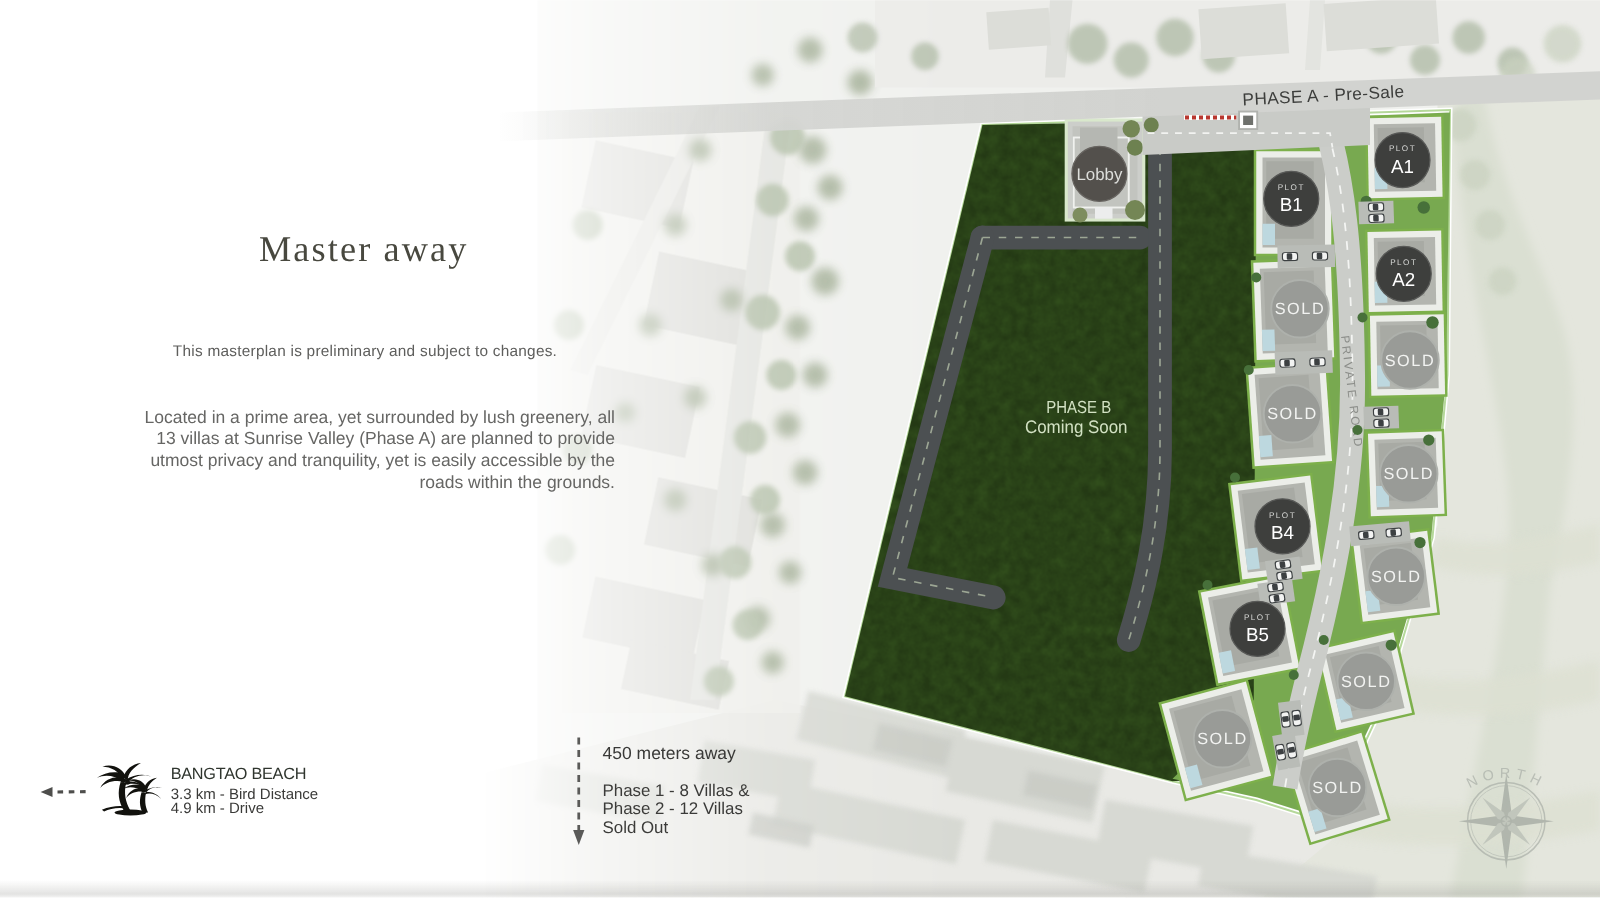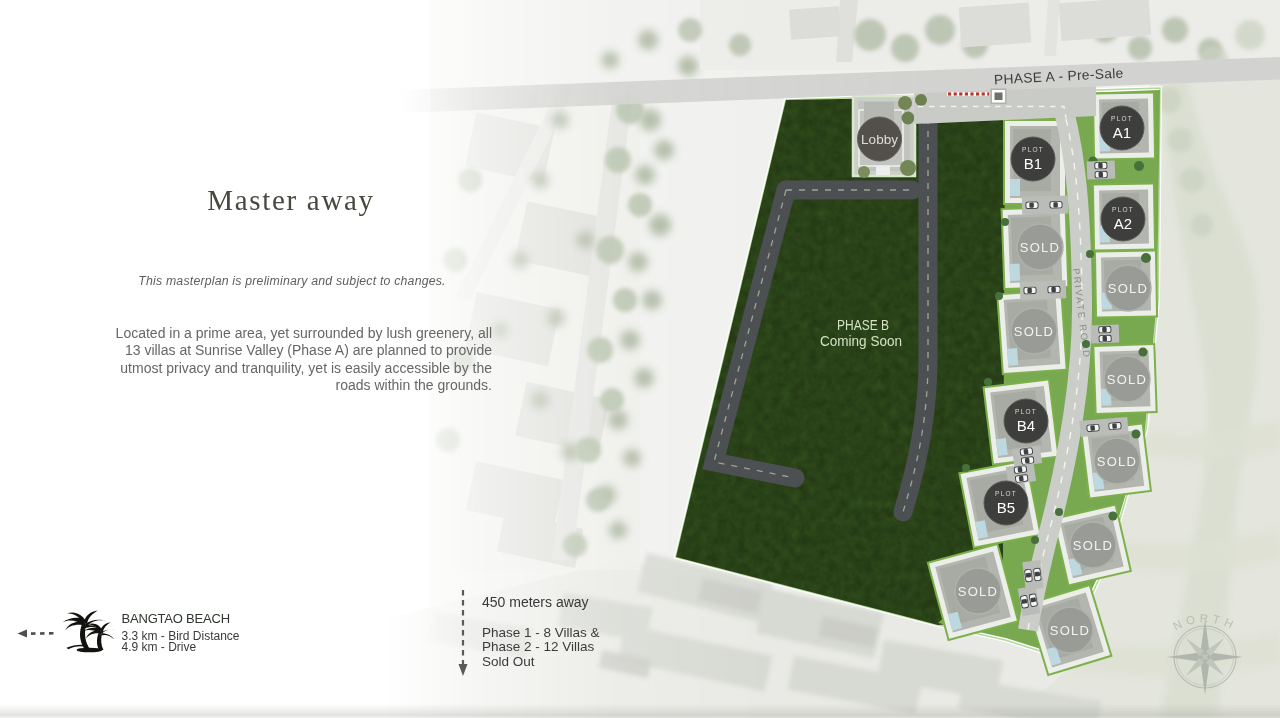--- a/index.html
+++ b/index.html
@@ -505,26 +505,26 @@
   <stop offset="0" stop-color="#9a9a96" stop-opacity="0"></stop>
   <stop offset="0.8" stop-color="#8d8d89" stop-opacity="0.25"></stop>
   <stop offset="1" stop-color="#8d8d89" stop-opacity="0.1"></stop>
 </linearGradient>
 </svg>
 
 <div style="position:absolute;left:91px;top:184px;width:400px;text-align:center;
      font-family:'Liberation Serif',serif;font-size:29px;color:#48483f;letter-spacing:1.7px;">Master away</div>
 
 <div style="position:absolute;left:92px;top:274px;width:400px;text-align:center;
-     font-style:italic;font-size:12.3px;color:#5e5e5c;letter-spacing:0.2px;">This masterplan is preliminary and subject to changes.</div>
+     font-size:12.3px;color:#5e5e5c;letter-spacing:0.2px;">This masterplan is preliminary and subject to changes.</div>
 
 <div style="position:absolute;left:91px;top:325px;width:401px;text-align:right;
      font-size:14px;line-height:17.3px;color:#666664;">Located in a prime area, yet surrounded by lush greenery, all<br>13 villas at Sunrise Valley (Phase A) are planned to provide<br>utmost privacy and tranquility, yet is easily accessible by the<br>roads within the grounds.</div>
 
-<div style="position:absolute;left:0;top:580px;width:480px;height:120px;">
+<div style="position:absolute;left:0;top:580px;width:480px;height:120px;padding-left:15px;">
   <svg width="480" height="120" viewBox="0 0 480 120">
 
     <g stroke="#4e4e4c" stroke-width="2.6">
       <line x1="31" y1="53.6" x2="35.5" y2="53.5"></line>
       <line x1="40" y1="53.5" x2="44.5" y2="53.4"></line>
       <line x1="49" y1="53.4" x2="53.5" y2="53.3"></line>
     </g>
     <polygon points="17.5,53.6 27,49.6 27,57.6" fill="#4e4e4c"></polygon>
 
     <g fill="#12120e" transform="matrix(0.88,0,0,0.74,10.2,18.2)">

